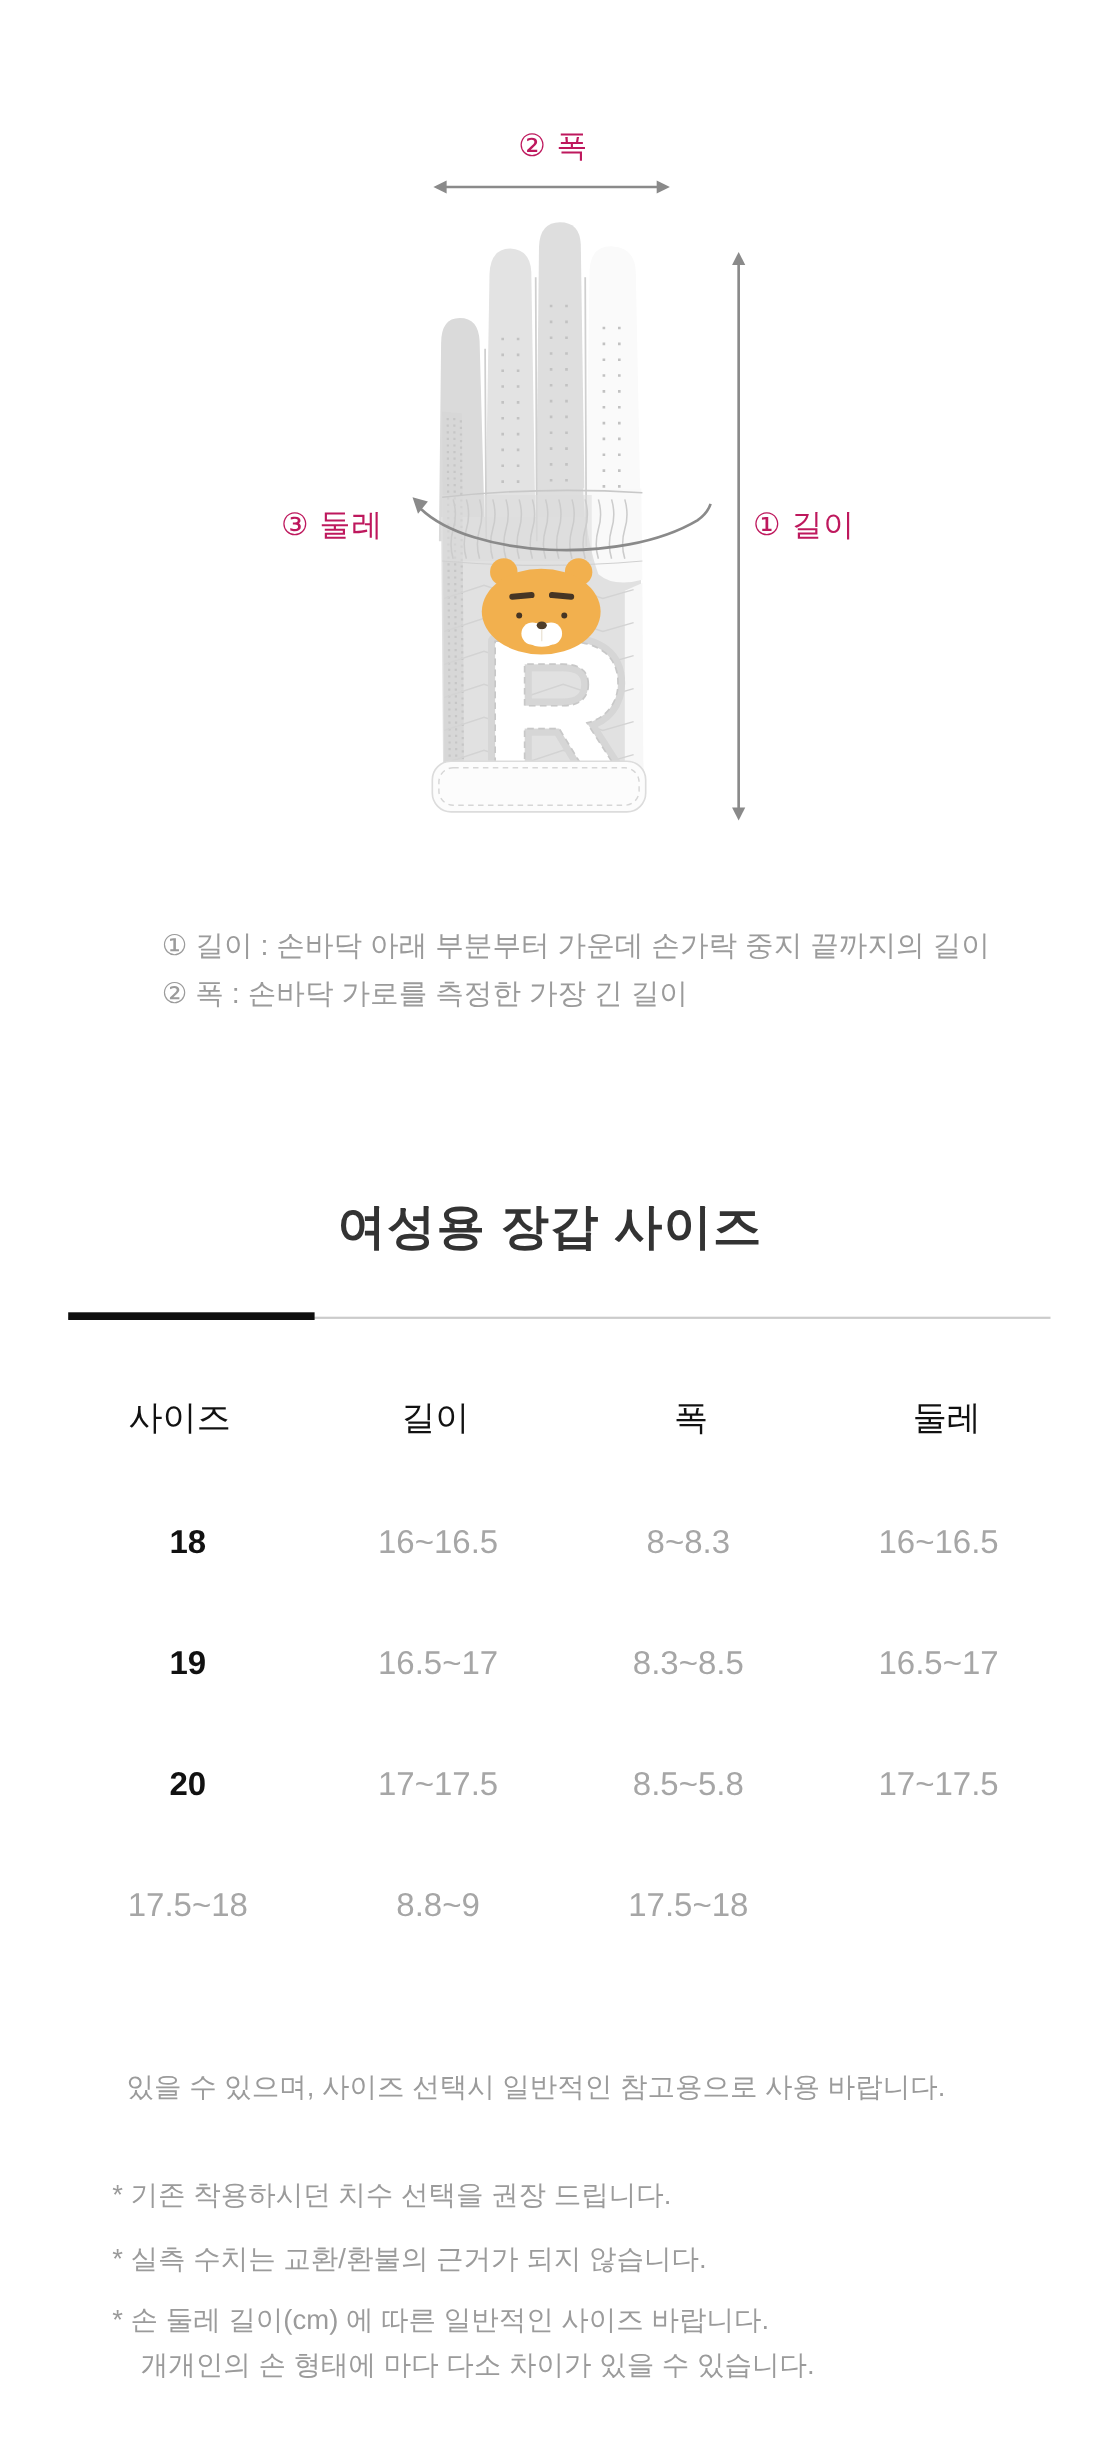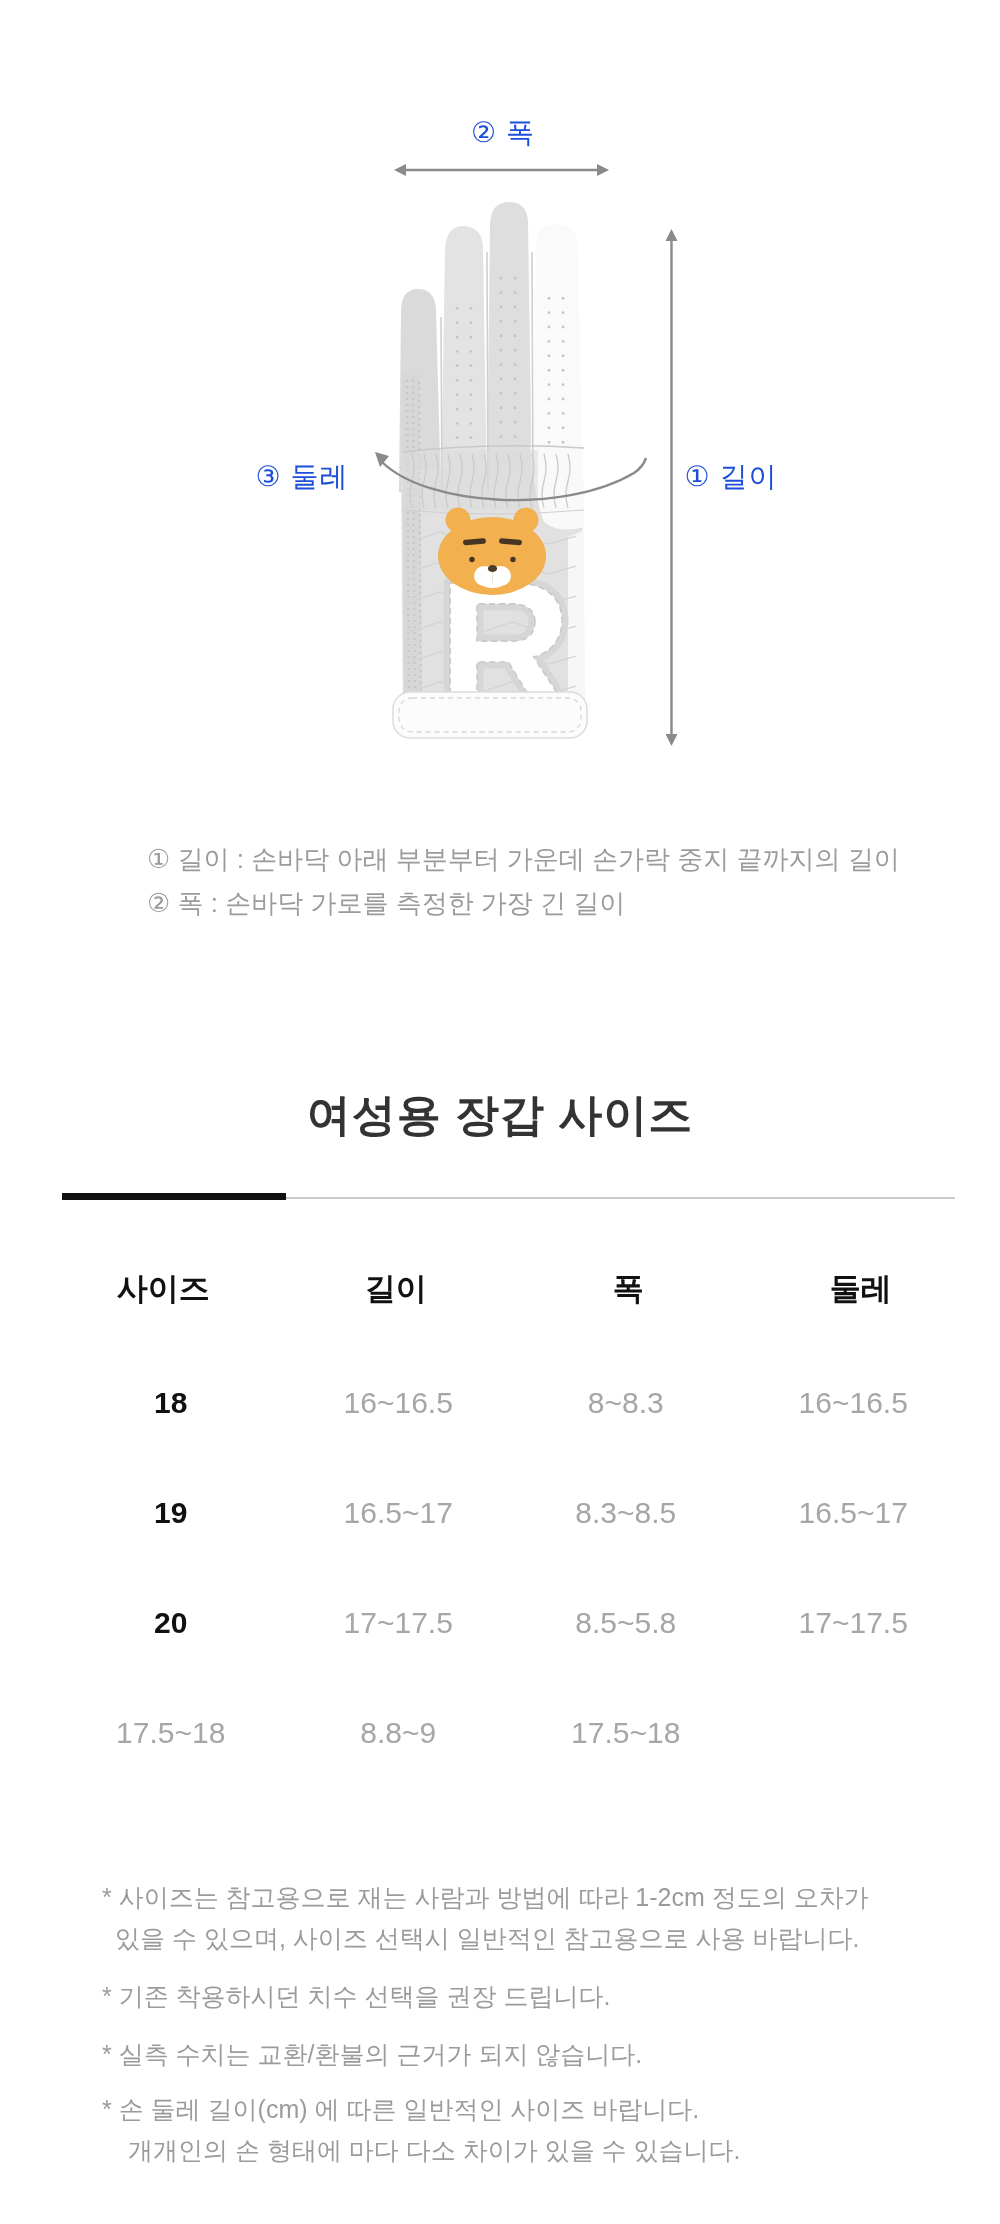--- a/index.html
+++ b/index.html
@@ -4,21 +4,21 @@
 <style>
   html,body{margin:0;padding:0;background:#ffffff;}
   #canvas{
     position:relative;width:1000px;height:2224px;background:#ffffff;
     font-family:"Liberation Sans","DejaVu Sans",sans-serif;
     overflow:hidden;
   }
   
   .lab{
     position:absolute;transform:translate(-50%,-50%);
-    color:#1d4ed8;font-size:28px;letter-spacing:1px;white-space:nowrap;
+    color:#be185d;font-size:28px;letter-spacing:1px;white-space:nowrap;
   }
   .glove-svg{position:absolute;left:378px;top:192px;width:250px;height:560px;}
   .arrows-svg{position:absolute;left:0;top:0;width:1000px;height:790px;pointer-events:none;}
   
   .desc{
     position:absolute;left:147px;top:837px;
     color:#9b9b9b;font-size:26px;line-height:44px;white-space:nowrap;
   }
   
   .title{
@@ -28,21 +28,21 @@
   }
   
   .divider-thin{position:absolute;left:62px;top:1197px;width:893px;height:2px;background:#cbcbcb;}
   .divider-accent{position:absolute;left:62px;top:1193px;width:224px;height:7px;background:#0f0f0f;}
   
   .trow{
     position:absolute;left:57px;width:910px;height:42px;
     display:grid;grid-template-columns:repeat(4,1fr);
     text-align:center;line-height:42px;
   }
-  .trow.head{top:1272px;height:34px;line-height:34px;font-size:31px;font-weight:700;color:#111111;gap:20px;}
+  .trow.head{top:1272px;height:34px;line-height:34px;font-size:31px;font-weight:400;color:#111111;gap:20px;}
   .trow .cell{white-space:nowrap;}
   .trow.body{font-size:30px;color:#a6a6a6;text-align:center;}
   .trow.body .size{font-weight:700;color:#111111;}
   .r0{top:1382px;} .r1{top:1492px;} .r2{top:1602px;} .r3{top:1712px;}
   
   .note{
     position:absolute;left:102px;width:820px;
     color:#9b9b9b;font-size:25px;line-height:41px;white-space:nowrap;
   }
   .n0{top:1877px;} .n1{top:1976px;} .n2{top:2034px;} .n3{top:2089px;}
@@ -178,21 +178,20 @@
     <div class="cell">8.5~5.8</div>
     <div class="cell">17~17.5</div>
   </div>
   <div class="trow body r3">
     <div class="cell">17.5~18</div>
     <div class="cell">8.8~9</div>
     <div class="cell">17.5~18</div>
   </div>
 
   <div class="note n0">
-    <div>* 사이즈는 참고용으로 재는 사람과 방법에 따라 1-2cm 정도의 오차가</div>
     <div class="cont1">있을 수 있으며, 사이즈 선택시 일반적인 참고용으로 사용 바랍니다.</div>
   </div>
   <div class="note n1">
     <div>* 기존 착용하시던 치수 선택을 권장 드립니다.</div>
   </div>
   <div class="note n2">
     <div>* 실측 수치는 교환/환불의 근거가 되지 않습니다.</div>
   </div>
   <div class="note n3">
     <div>* 손 둘레 길이(cm) 에 따른 일반적인 사이즈 바랍니다.</div>

